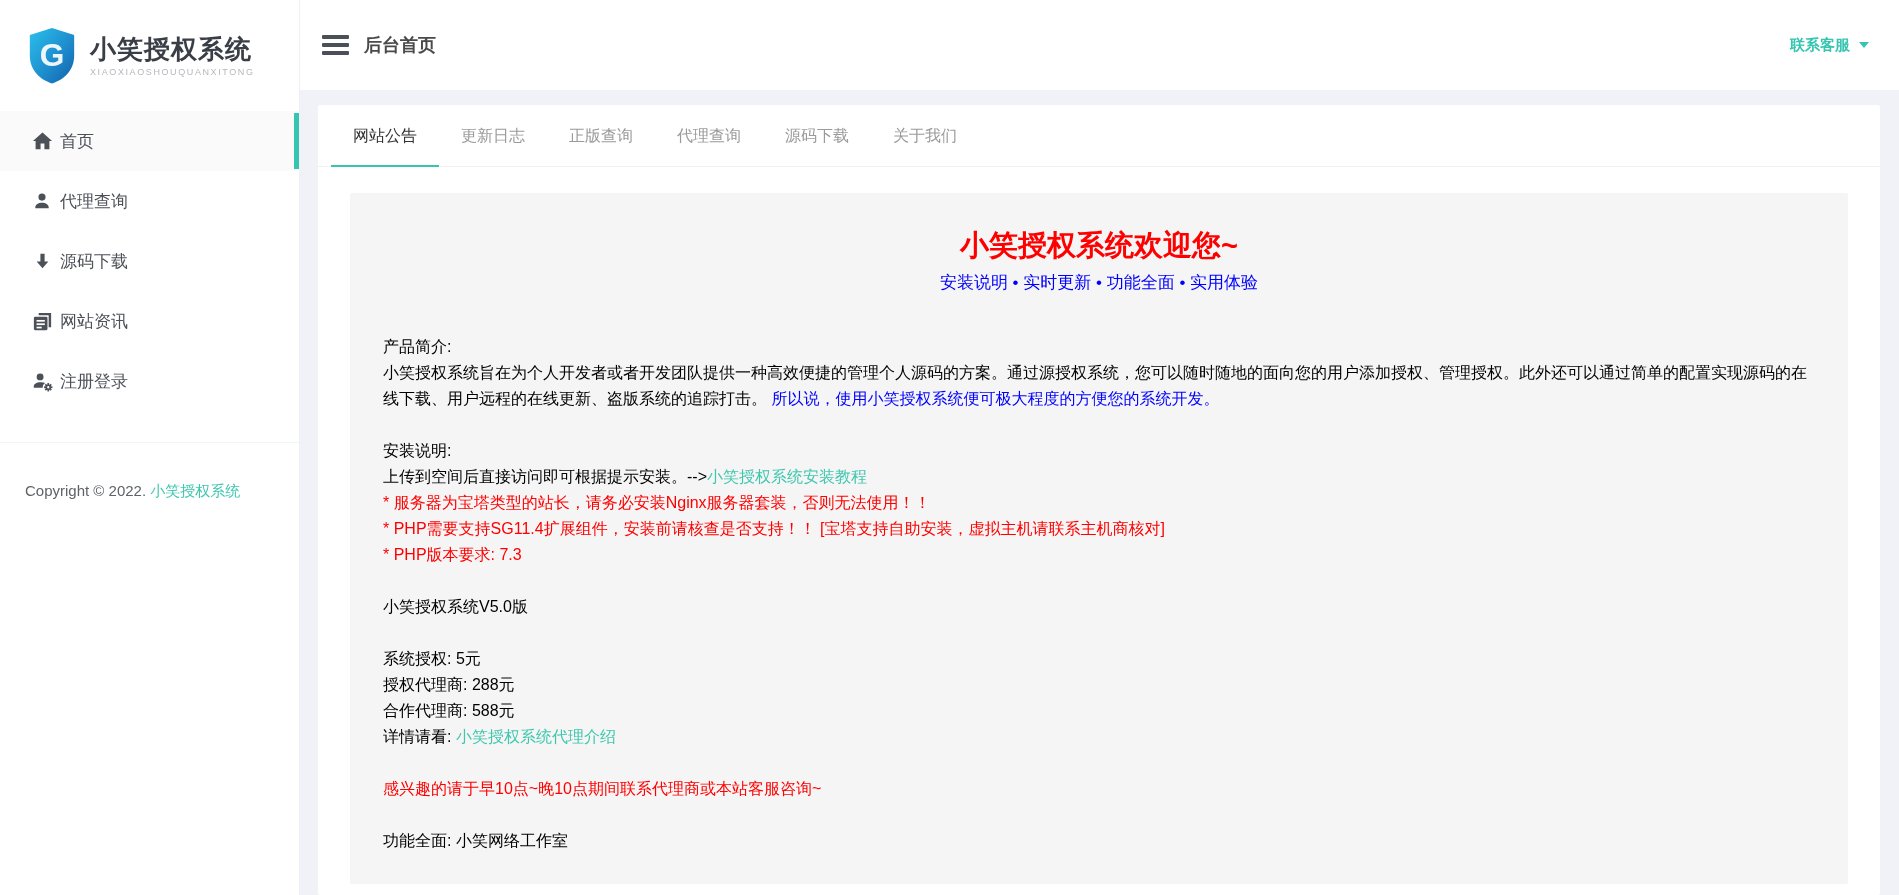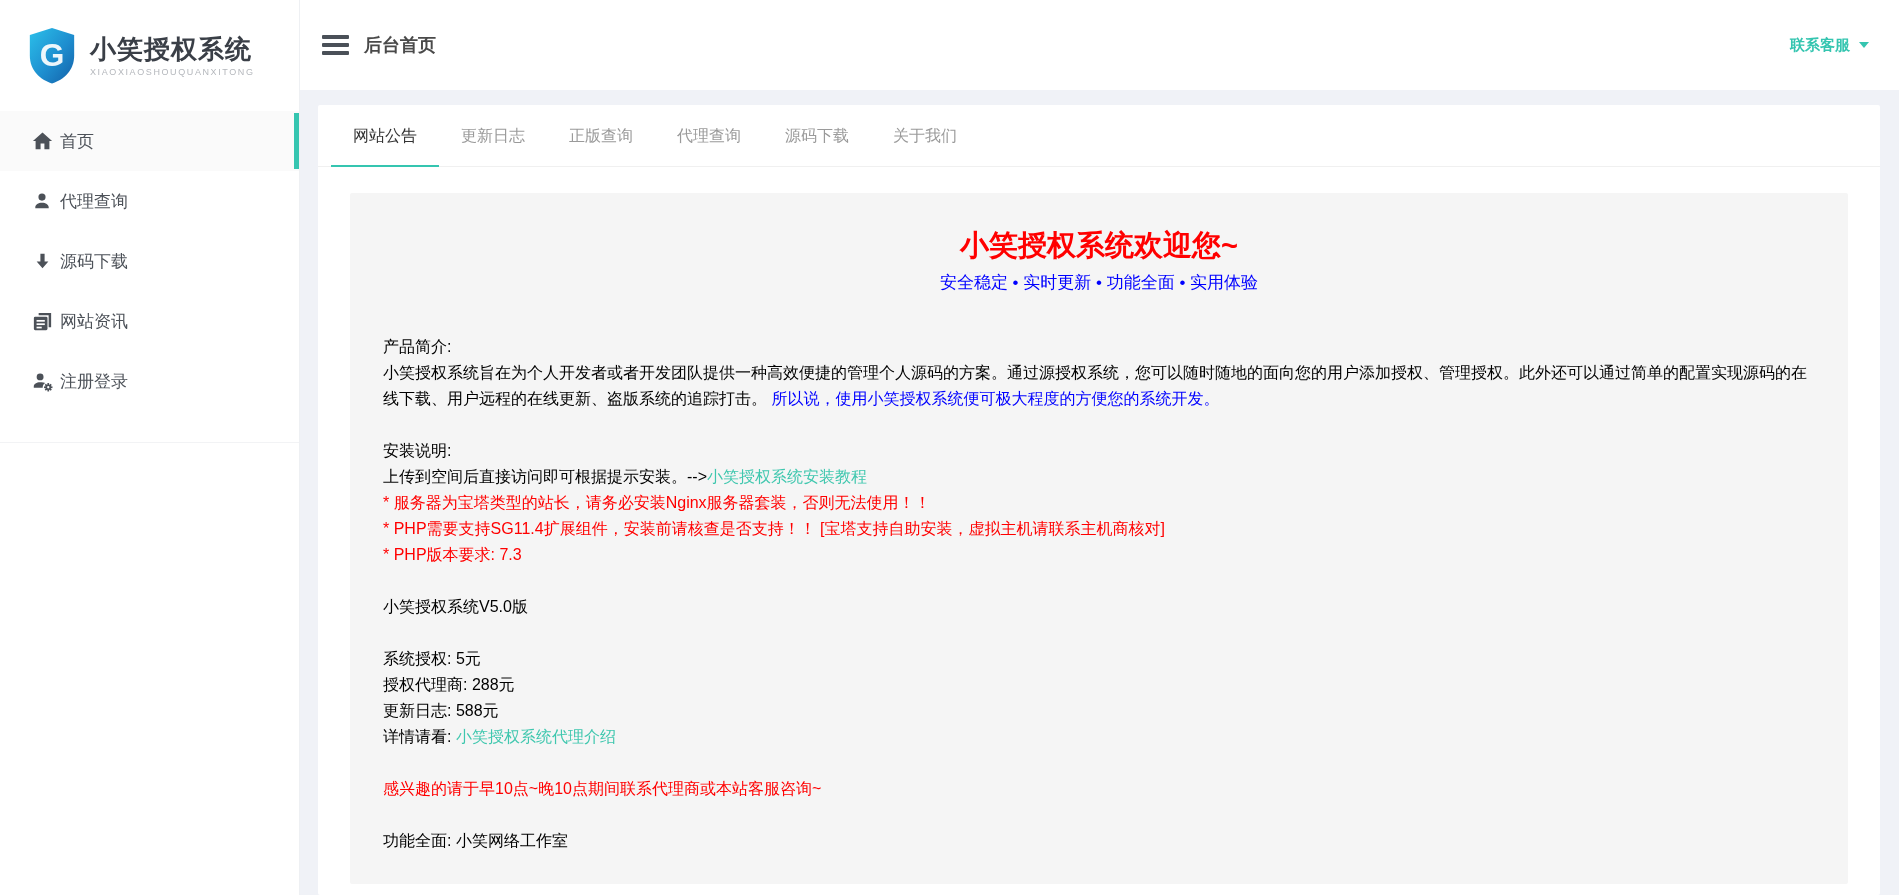--- a/index.html
+++ b/index.html
@@ -174,20 +174,23 @@
               <circle cx="18" cy="18" r="1.2" fill="#ffffff"></circle>
             </g>
           </svg>
         </span>
         <span>注册登录</span>
       </div>
     </nav>
 
   <hr class="side-divider">
 
+  <div class="copyright">
+    <span>Copyright © 2022. </span><a>小笑授权系统</a>
+  </div>
 </aside>
 
 <div class="main">
   <header class="topbar">
     <div class="hamburger">
       <span></span>
         <span></span>
         <span></span>
     </div>
     <div class="topbar-title">后台首页</div>
@@ -203,36 +206,36 @@
           <div class="tab active">网站公告</div>
           <div class="tab">更新日志</div>
           <div class="tab">正版查询</div>
           <div class="tab">代理查询</div>
           <div class="tab">源码下载</div>
           <div class="tab">关于我们</div>
         </div>
 
       <div class="panel">
         <div class="panel-title">小笑授权系统欢迎您~</div>
-        <div class="panel-subtitle">安全稳定 • 实时更新 • 功能全面 • 实用体验</div>
+        <div class="panel-subtitle">安装说明 • 实时更新 • 功能全面 • 实用体验</div>
         <div class="panel-body" id="announcement-body">
             <div class="line"><span class="seg-g">产品简介:</span></div>
             <div class="line"><span class="seg-g">小笑授权系统旨在为个人开发者或者开发团队提供一种高效便捷的管理个人源码的方案。通过源授权系统，您可以随时随地的面向您的用户添加授权、管理授权。此外还可以通过简单的配置实现源码的在线下载、用户远程的在线更新、盗版系统的追踪打击。</span><span class="seg-b"> 所以说，使用小笑授权系统便可极大程度的方便您的系统开发。</span></div>
             <div class="line"></div>
             <div class="line"><span class="seg-g">安装说明:</span></div>
             <div class="line"><span class="seg-g">上传到空间后直接访问即可根据提示安装。--&gt;</span><a class="seg-l">小笑授权系统安装教程</a></div>
             <div class="line"><span class="seg-r">* 服务器为宝塔类型的站长，请务必安装Nginx服务器套装，否则无法使用！！</span></div>
             <div class="line"><span class="seg-r">* PHP需要支持SG11.4扩展组件，安装前请核查是否支持！！ [宝塔支持自助安装，虚拟主机请联系主机商核对]</span></div>
             <div class="line"><span class="seg-r">* PHP版本要求: 7.3</span></div>
             <div class="line"></div>
             <div class="line"><span class="seg-g">小笑授权系统V5.0版</span></div>
             <div class="line"></div>
             <div class="line"><span class="seg-g">系统授权: 5元</span></div>
             <div class="line"><span class="seg-g">授权代理商: 288元</span></div>
-            <div class="line"><span class="seg-g">更新日志: 588元</span></div>
+            <div class="line"><span class="seg-g">合作代理商: 588元</span></div>
             <div class="line"><span class="seg-g">详情请看: </span><a class="seg-l">小笑授权系统代理介绍</a></div>
             <div class="line"></div>
             <div class="line"><span class="seg-r">感兴趣的请于早10点~晚10点期间联系代理商或本站客服咨询~</span></div>
             <div class="line"></div>
             <div class="line"><span class="seg-g">功能全面: 小笑网络工作室</span></div>
           </div>
       </div>
     </div>
   </div>
 </div>

